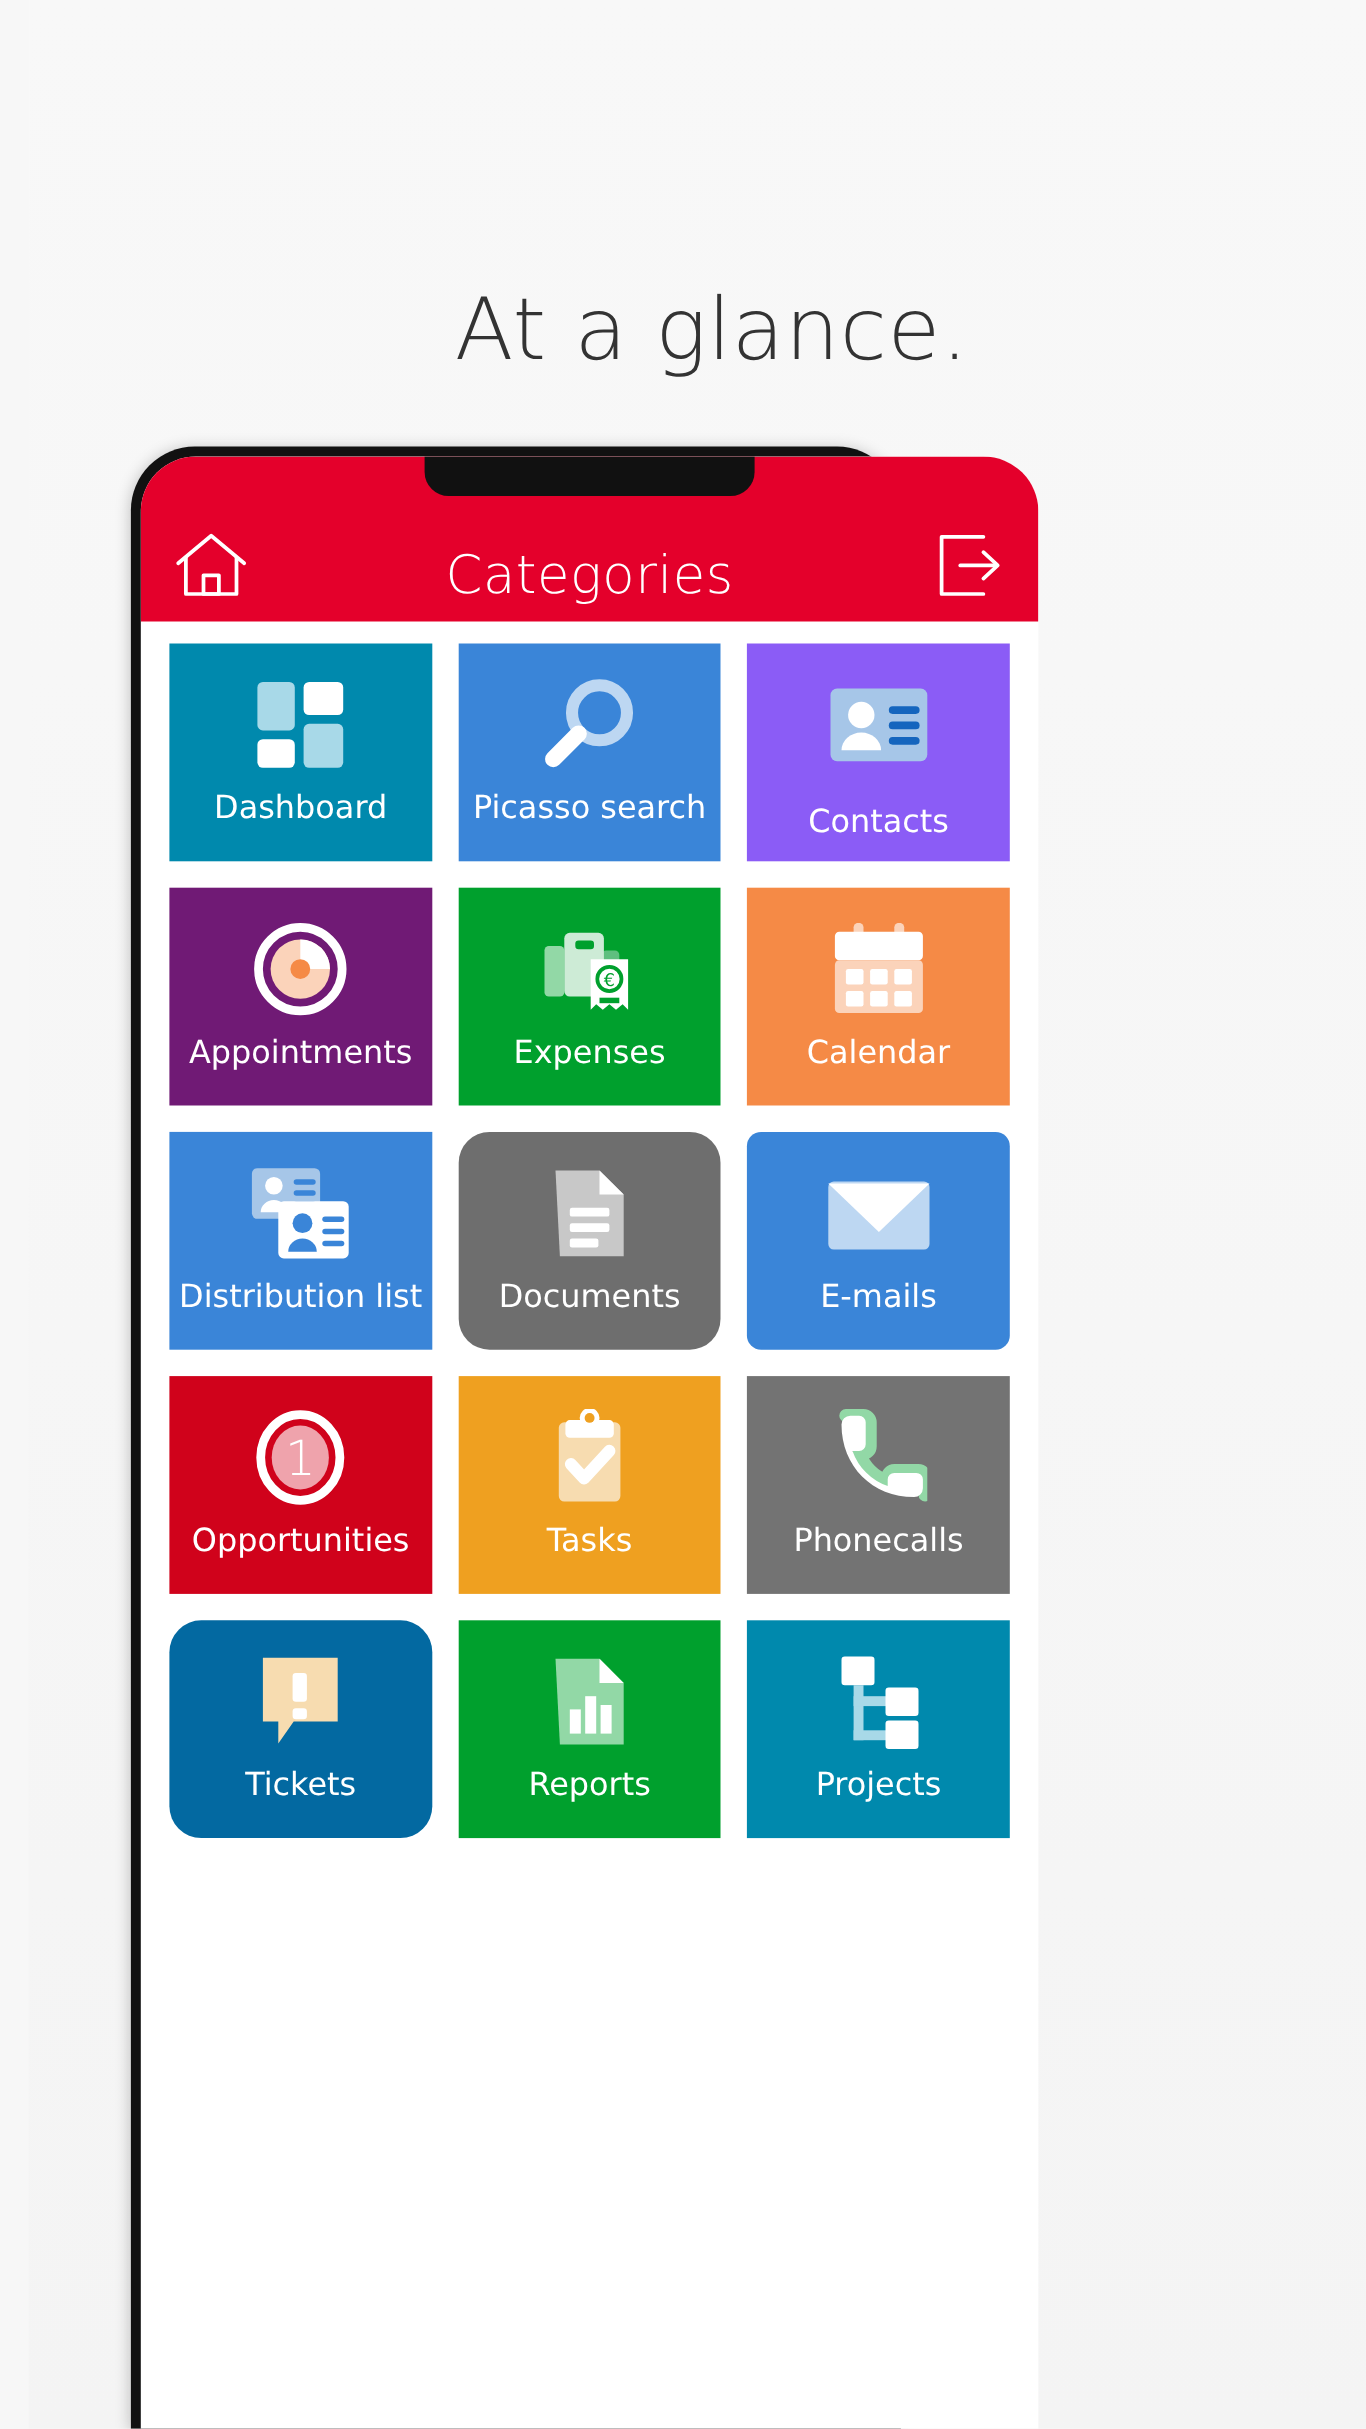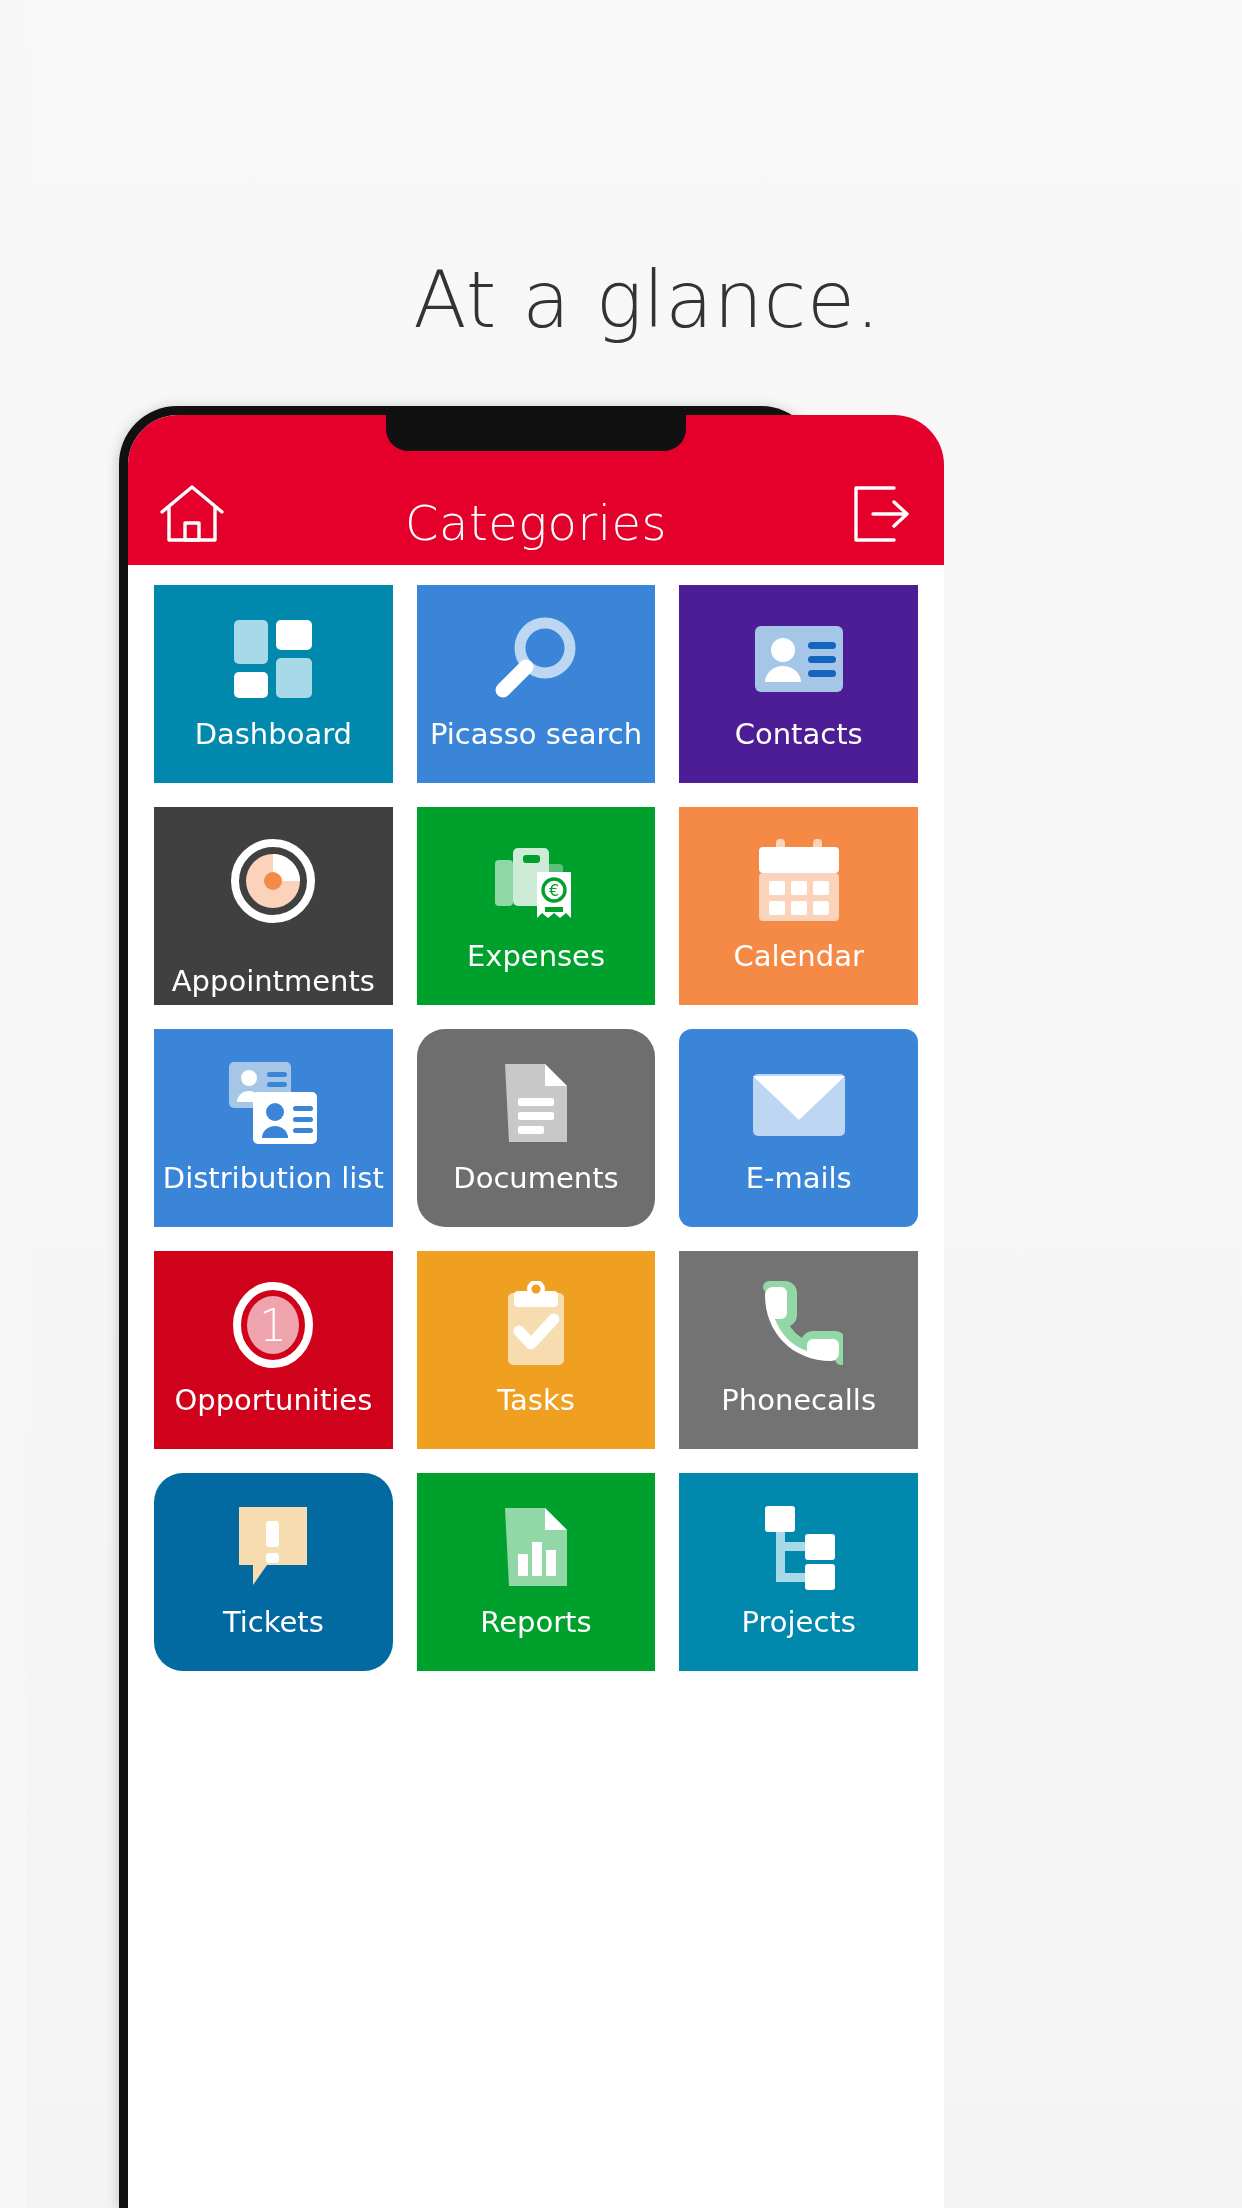--- a/index.html
+++ b/index.html
@@ -164,35 +164,35 @@
         <div class="tile" style="background: rgb(58, 133, 216);">
           <div class="tile-icon">
             <svg width="86" height="86" viewBox="0 0 86 86">
               <circle cx="52" cy="32" r="25" fill="none" stroke="#BDD7F2" stroke-width="11"></circle>
               <path d="M33 51 L10 74" stroke="#FFFFFF" stroke-width="15" stroke-linecap="round"></path>
             </svg>
           </div>
           <div class="tile-label">Picasso search</div>
         </div>
 
-        <div class="tile" style="background: #4c1d95;">
+        <div class="tile" style="background: #8b5cf6; gap: 12px;">
           <div class="tile-icon">
             <svg width="92" height="70" viewBox="0 0 92 70">
               <rect x="2" y="2" width="88" height="66" rx="6" fill="#A6C6E8"></rect>
               <circle cx="30" cy="26" r="12" fill="#FFFFFF"></circle>
               <path d="M12 58 a18 16 0 0 1 36 0 z" fill="#FFFFFF"></path>
               <rect x="55" y="18" width="28" height="7" rx="3.5" fill="#1565BE"></rect>
               <rect x="55" y="32" width="28" height="7" rx="3.5" fill="#1565BE"></rect>
               <rect x="55" y="46" width="28" height="7" rx="3.5" fill="#1565BE"></rect>
             </svg>
           </div>
           <div class="tile-label">Contacts</div>
         </div>
 
-        <div class="tile" style="background: #404040; gap: 25px;">
+        <div class="tile" style="background: #701a75;">
           <div class="tile-icon">
             <svg width="88" height="88" viewBox="0 0 88 88">
               <circle cx="44" cy="44" r="38" fill="none" stroke="#FFFFFF" stroke-width="8"></circle>
               <circle cx="44" cy="44" r="27" fill="#FBD3BA"></circle>
               <path d="M44 44 L44 17 A27 27 0 0 1 71 44 Z" fill="#FFFFFF"></path>
               <circle cx="44" cy="44" r="9" fill="#F58A46"></circle>
             </svg>
           </div>
           <div class="tile-label">Appointments</div>
         </div>

